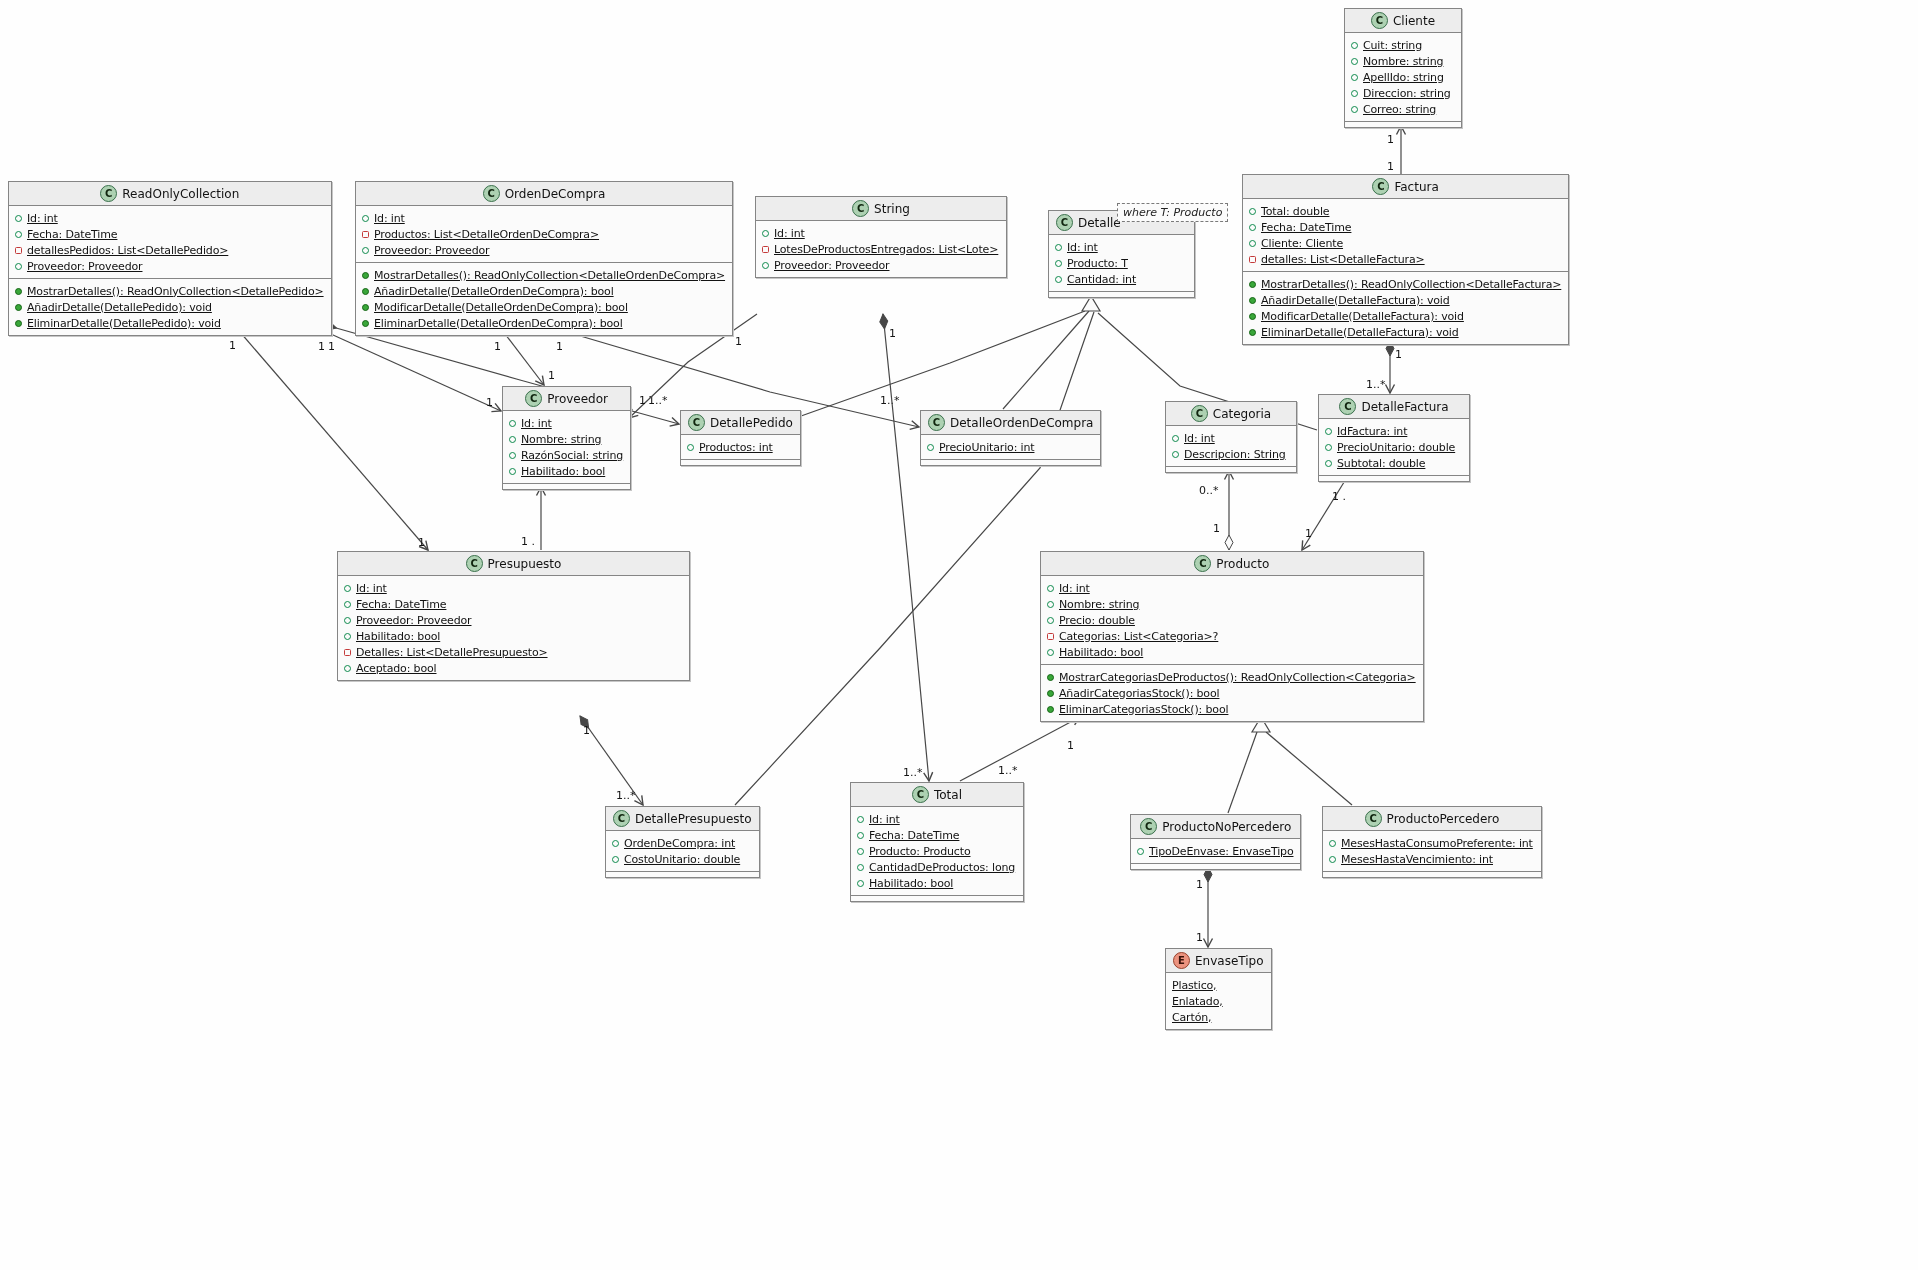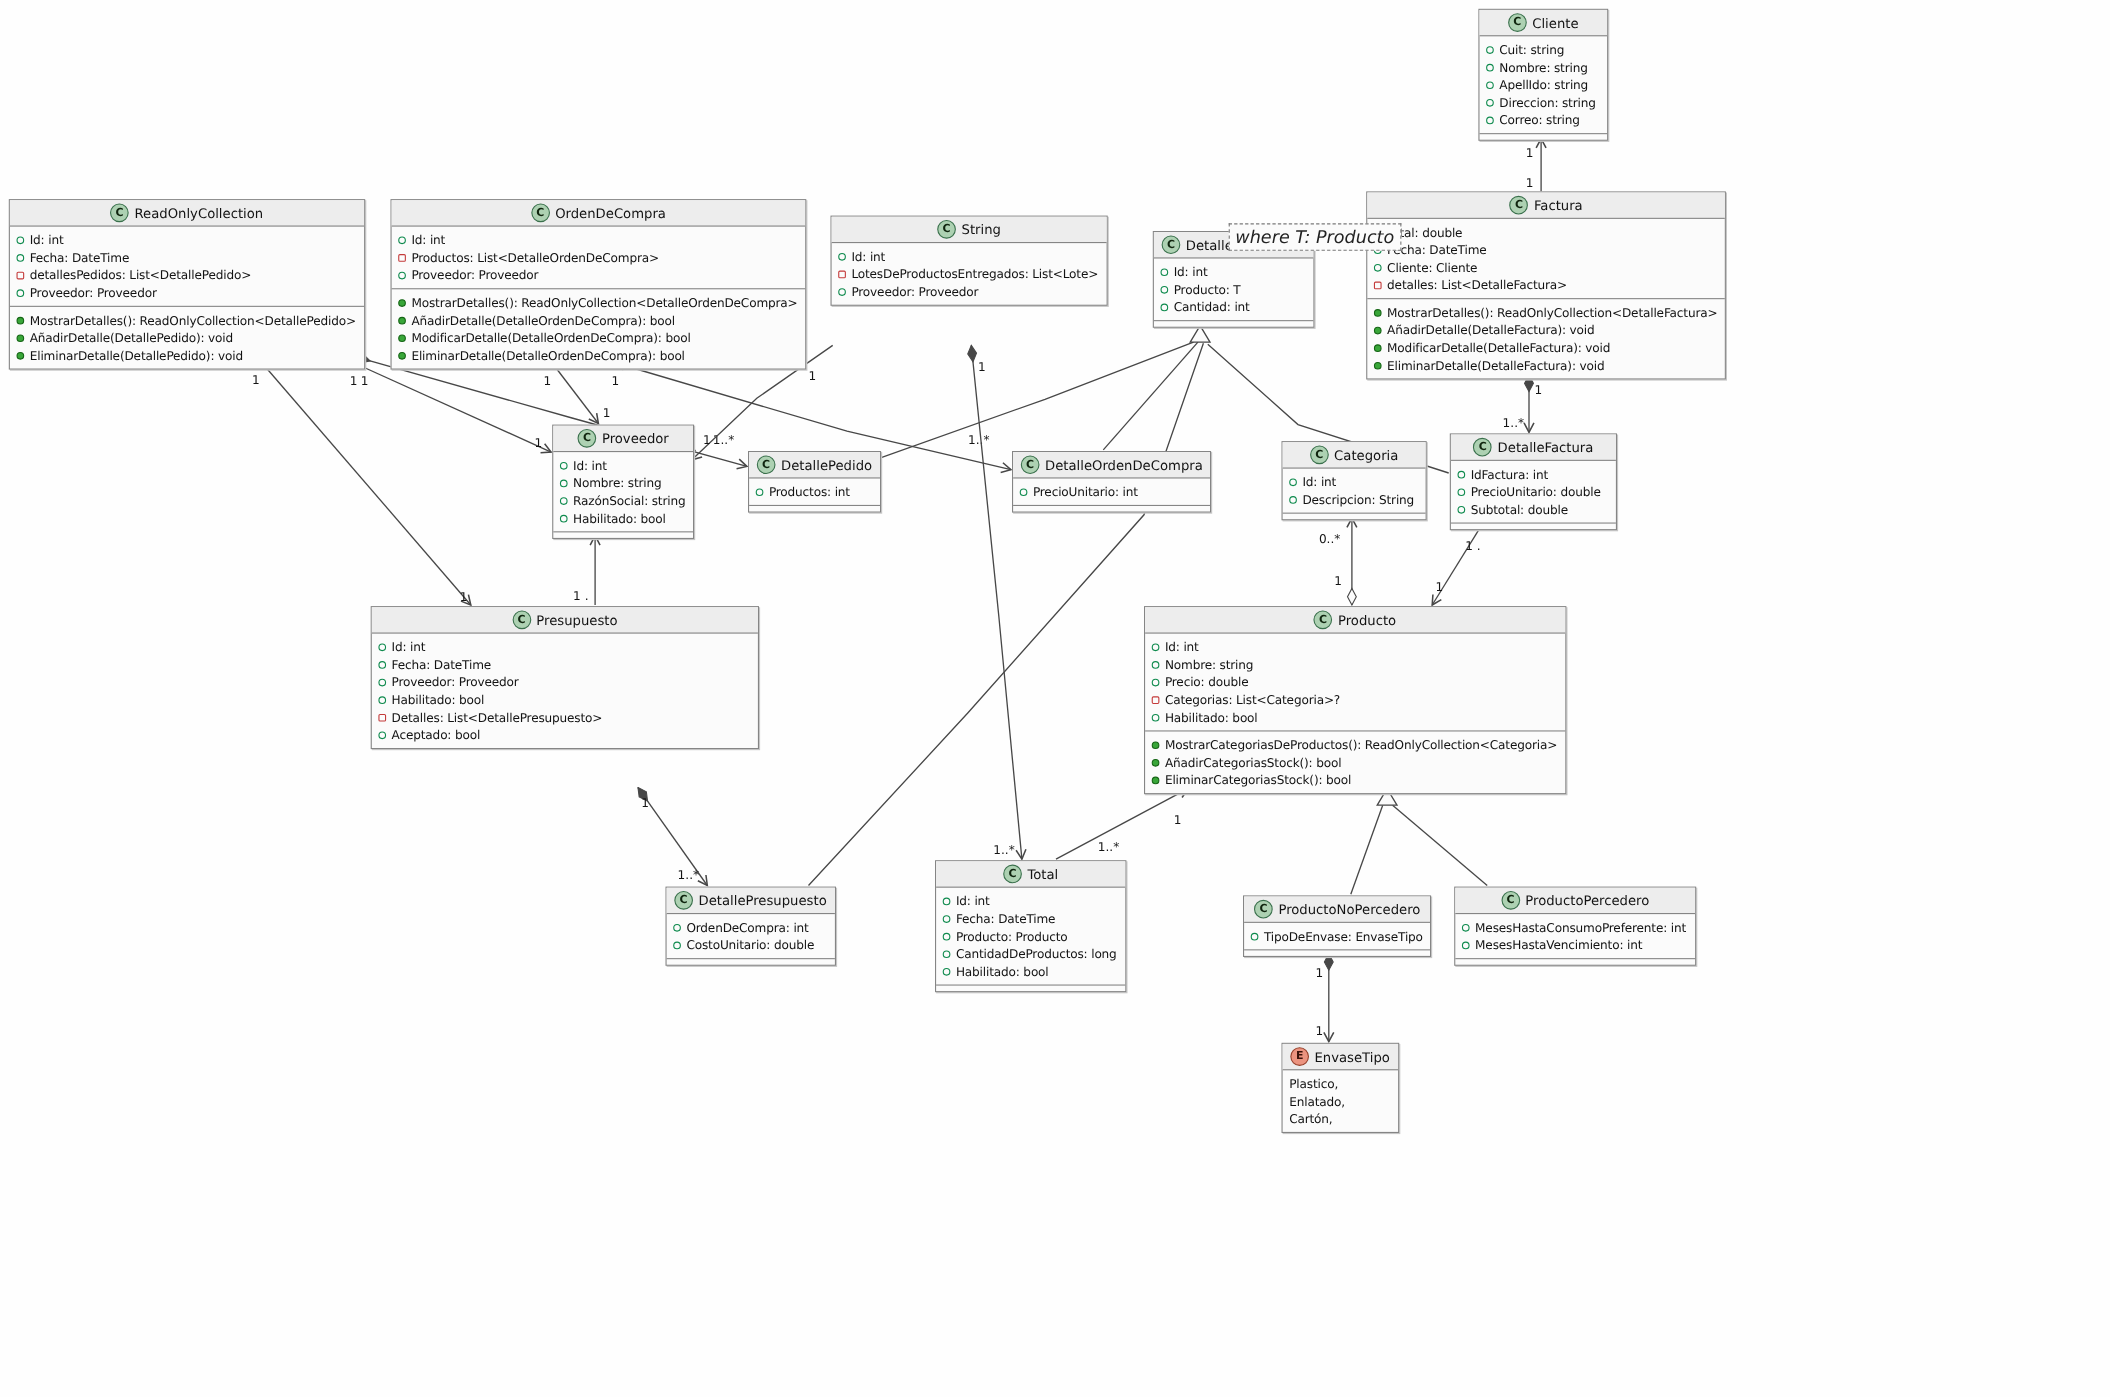--- a/index.html
+++ b/index.html
@@ -3,30 +3,30 @@
 <meta charset="utf-8">
 <style>
   html,body{margin:0;padding:0;background:#ffffff;}
   #diagram{position:relative;width:1918px;height:1270px;font-family:"DejaVu Sans","Liberation Sans",sans-serif;background:#FEFEFE;overflow:hidden;}
   #edges{position:absolute;left:0;top:0;z-index:1;}
   .uml-class{position:absolute;z-index:2;background:#FBFBFB;border:1px solid #858585;box-shadow:1px 1px 0 0 #c6c6c6;font-size:11px;color:#121212;}
   .uml-header{display:flex;align-items:center;justify-content:center;gap:5px;padding:3px 7px;background:#EDEDED;border-bottom:1px solid #858585;font-size:12px;}
   .uml-header.left{justify-content:flex-start;}
   .uml-icon{width:15px;height:15px;border-radius:50%;background:#ADD1B2;border:1px solid #3A704C;display:inline-flex;align-items:center;justify-content:center;font-size:10px;font-weight:bold;color:#10250f;flex:0 0 15px;line-height:1;}
   .uml-enum .uml-icon{background:#EB937F;border-color:#96402B;color:#3a120a;}
-  .uml-section{padding:4px 7px 4px 6px;}
+  .uml-section{padding:4px 7px 4px 6px;text-decoration:underline;}
   .uml-section + .uml-section{border-top:1px solid #858585;}
   .uml-section.empty{height:5px;padding:0;}
   .uml-member{display:flex;align-items:center;gap:5px;height:16px;white-space:nowrap;letter-spacing:-0.15px;}
   .mtext{white-space:nowrap;}
   .micon{width:7px;height:7px;flex:0 0 7px;border-radius:50%;box-sizing:border-box;background:transparent;}
   .micon.pub-field{border:1.5px solid #0E8A4D;}
   .micon.priv-field{border:1.5px solid #C43A3A;border-radius:1.5px;}
   .micon.pub-method{background:#39A639;border:1px solid #156515;}
-  .uml-note{position:absolute;z-index:3;border:1px dashed #7a7a7a;background:#FBFBFB;font-style:italic;font-size:16px;padding:2px 5px;color:#222;}
+  .uml-note{position:absolute;z-index:3;border:1px dashed #7a7a7a;background:#FBFBFB;font-style:italic;font-size:11px;padding:2px 5px;color:#222;}
   .edge-line{fill:none;stroke:#474747;stroke-width:1.2;}
   .edge-label{font-size:11px;fill:#141414;}
   .inherit-triangle{fill:#FBFBFB;stroke:#474747;stroke-width:1.2;}
 </style>
 </head>
 <body>
 
 <div id="diagram">
   <svg id="edges" width="1918" height="1270">
     <defs>

